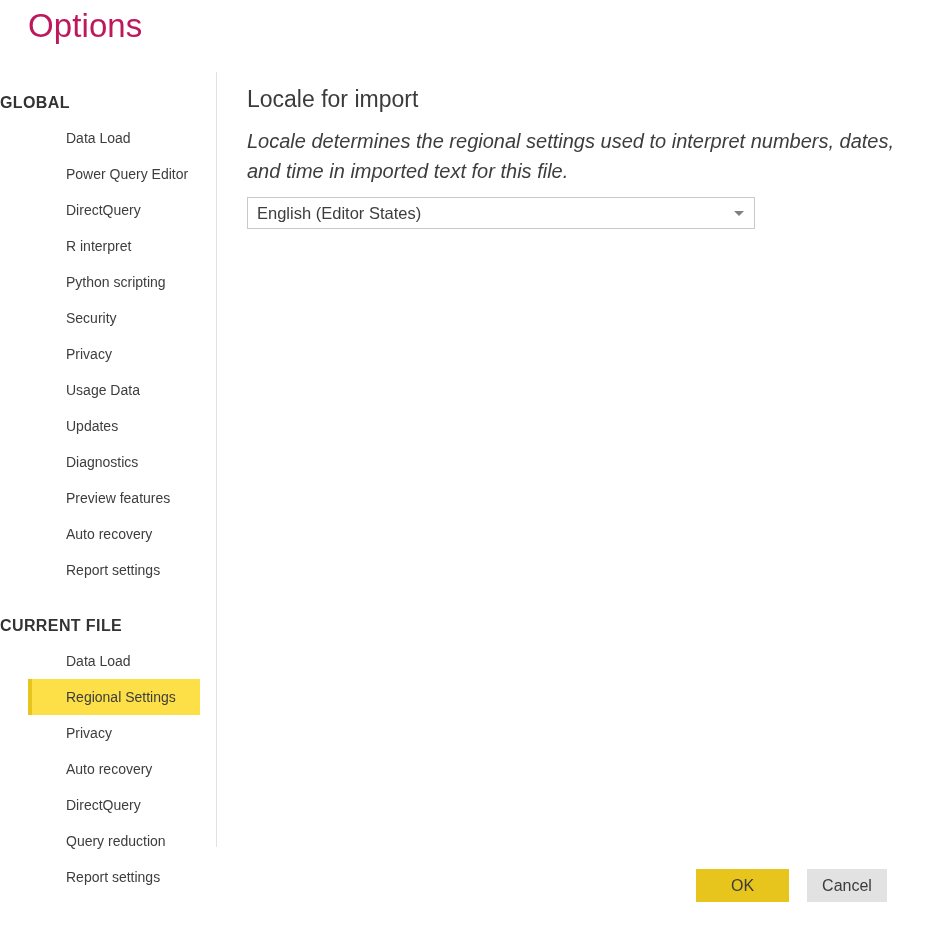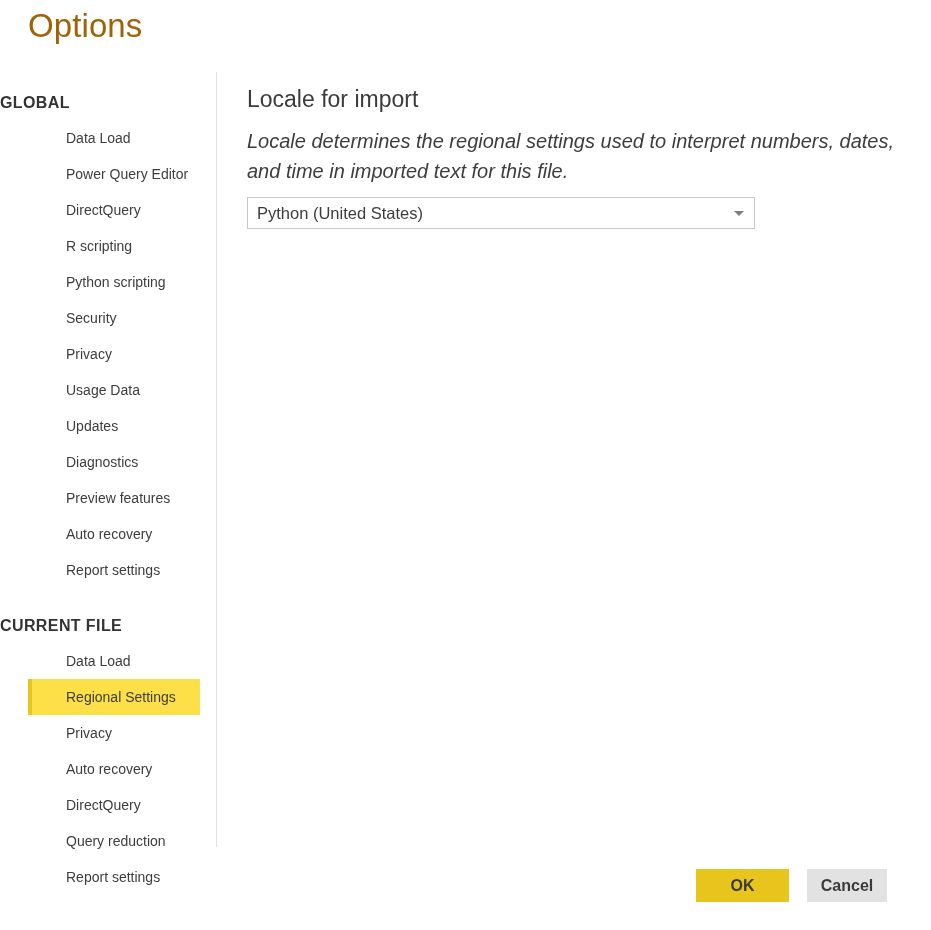--- a/index.html
+++ b/index.html
@@ -25,21 +25,21 @@
   }
 
   
   .page-title {
     position: absolute;
     left: 28px;
     top: 4px;
     font-size: 33px;
     font-weight: 300;
     letter-spacing: 0.1px;
-    color: #a16207;
+    color: #be185d;
     line-height: 44px;
     white-space: nowrap;
   }
 
   
   .vertical-divider {
     position: absolute;
     left: 216px;
     top: 72px;
     width: 1px;
@@ -161,21 +161,21 @@
     width: 931px;
     height: 34px;
   }
   .btn {
     position: absolute;
     top: 0;
     height: 33px;
     line-height: 33px;
     text-align: center;
     font-size: 16px;
-    font-weight: 700;
+    font-weight: 400;
     color: #3b3b3b;
     border: none;
     padding: 0;
     cursor: default;
     font-family: "Liberation Sans", sans-serif;
   }
   .btn-ok {
     left: 696px;
     width: 93px;
     background: #e8c51c;
@@ -203,21 +203,21 @@
       <div class="nav-item">
         <span class="nav-label">Data Load</span>
       </div>
       <div class="nav-item">
         <span class="nav-label">Power Query Editor</span>
       </div>
       <div class="nav-item">
         <span class="nav-label">DirectQuery</span>
       </div>
       <div class="nav-item">
-        <span class="nav-label">R scripting</span>
+        <span class="nav-label">R interpret</span>
       </div>
       <div class="nav-item">
         <span class="nav-label">Python scripting</span>
       </div>
       <div class="nav-item">
         <span class="nav-label">Security</span>
       </div>
       <div class="nav-item">
         <span class="nav-label">Privacy</span>
       </div>
@@ -268,21 +268,21 @@
       </div>
     </div>
 
   </div>
 
   <div class="content">
     <h2 class="section-title">Locale for import</h2>
     <p class="section-desc">Locale determines the regional settings used to interpret numbers, dates, and time in imported text for this file.</p>
 
     <div class="combobox">
-      <span class="combo-value">Python (United States)</span>
+      <span class="combo-value">English (Editor States)</span>
       <span class="caret-icon"></span>
     </div>
   </div>
 
   <div class="footer">
     <button class="btn btn-ok">OK</button>
     <button class="btn btn-cancel">Cancel</button>
   </div>
 
 </div>

